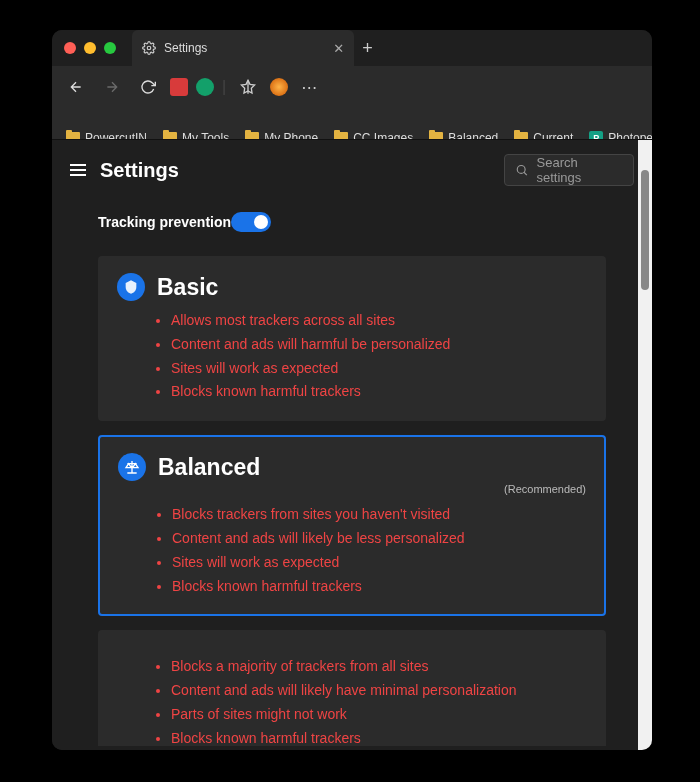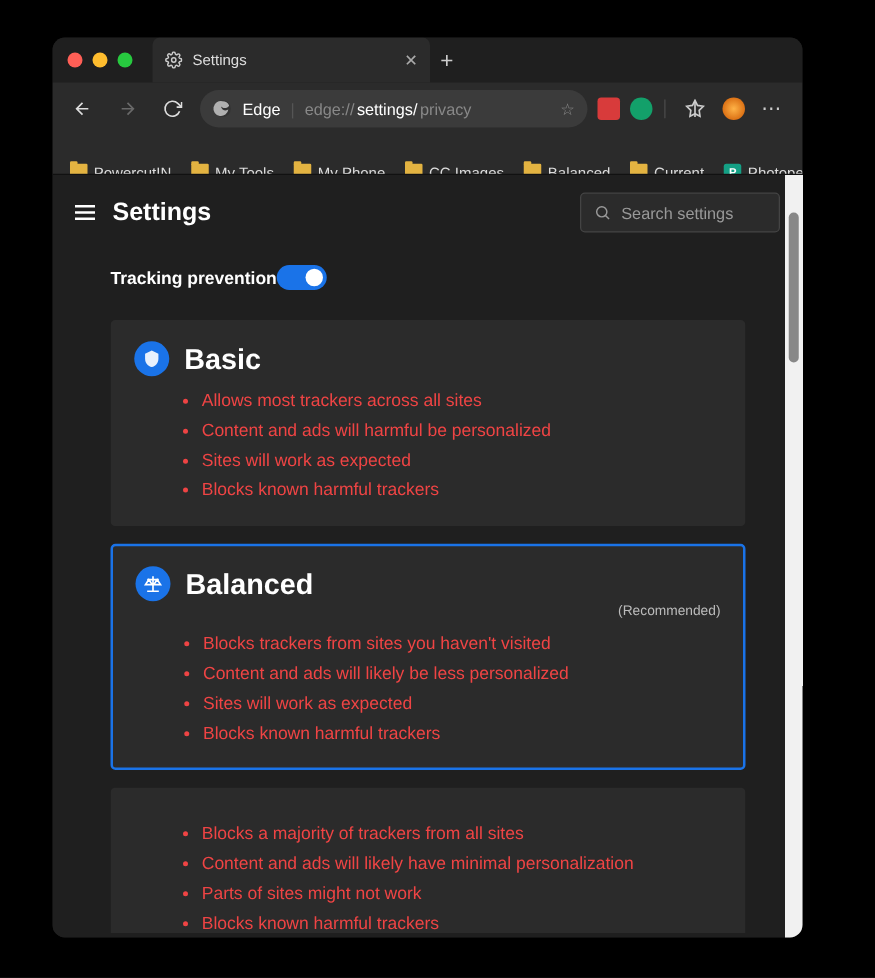--- a/index.html
+++ b/index.html
@@ -1,43 +1,43 @@
 <!DOCTYPE html>
 <html><head>
 <meta charset="utf-8">
 <style>
   * { margin: 0; padding: 0; box-sizing: border-box; font-family: -apple-system, BlinkMacSystemFont, "Segoe UI", sans-serif; }
   body { background: #000; width: 700px; height: 782px; overflow: hidden; }
-  .window { position: absolute; left: 42px; top: 30px; width: 600px; height: 720px; background: #1f1f1f; border-radius: 10px; overflow: hidden; box-shadow: 0 20px 60px rgba(0,0,0,.6); display:flex; flex-direction:column;}
+  .window { position: absolute; left: 52px; top: 30px; width: 600px; height: 720px; background: #1f1f1f; border-radius: 10px; overflow: hidden; box-shadow: 0 20px 60px rgba(0,0,0,.6); display:flex; flex-direction:column;}
   
   .titlebar { height: 36px; background: #1f1f1f; display: flex; align-items: center; padding: 0 12px; }
   .traffic { display:flex; gap:8px; }
   .dot { width:12px; height:12px; border-radius:50%; }
   .red{background:#ff5f56;} .yellow{background:#ffbd2e;} .green{background:#27c93f;}
   .tab { margin-left: 16px; height:36px; background:#2b2b2b; display:flex; align-items:center; gap:8px; padding:0 10px; border-radius:6px 6px 0 0; color:#ddd; font-size:12px;}
   .tab .closex{color:#aaa;font-size:13px;}
   .addtab{margin-left:8px;color:#ccc;font-size:18px;}
   
   .toolbar{height:42px;background:#2b2b2b;display:flex;align-items:center;padding:0 10px;gap:8px;}
   .tbtn{width:28px;height:28px;color:#ccc;display:flex;align-items:center;justify-content:center;border-radius:4px;}
   .addr{flex:1;height:30px;background:#3b3b3b;border-radius:15px;display:flex;align-items:center;padding:0 10px;gap:8px;color:#ccc;font-size:13px;}
   .addr .seg{color:#fff;} .addr .seg2{color:#888;}
   .ext{width:18px;height:18px;border-radius:3px;}
   .bookbar{height:32px;background:#2b2b2b;display:flex;align-items:center;padding:0 8px;gap:4px;overflow:hidden;font-size:12px;color:#ddd;border-bottom:1px solid #111;}
-  .bk{display:flex;gap:5px;padding:3px 6px;border-radius:4px;white-space:nowrap;margin-top:28px;}
+  .bk{display:flex;align-items:center;gap:5px;padding:3px 6px;border-radius:4px;white-space:nowrap;margin-top:28px;}
   .folder{width:14px;height:12px;background:#e3b341;border-radius:1px;position:relative;}
   .folder::before{content:"";position:absolute;top:-2px;left:0;width:6px;height:3px;background:#e3b341;border-radius:1px 1px 0 0;}
   
   .content{flex:1;background:#1f1f1f;overflow:hidden;position:relative;}
   .hdr{display:flex;align-items:center;justify-content:space-between;padding:14px 18px;}
   .hdr-left{display:flex;align-items:center;gap:14px;color:#fff;}
   .ham{display:flex;flex-direction:column;gap:3px;}
   .ham span{width:16px;height:2px;background:#fff;}
   .hdr h1{font-size:20px;font-weight:700;}
-  .search{width:160px;height:32px;background:#2b2b2b;border:1px solid #444;border-radius:4px;display:flex;align-items:center;gap:8px;padding:0 10px;color:#999;font-size:13px;}
+  .search{width:130px;height:32px;background:#2b2b2b;border:1px solid #444;border-radius:4px;display:flex;align-items:center;gap:8px;padding:0 10px;color:#999;font-size:13px;}
   .body{padding:0 46px 20px 46px;overflow-y:auto;height:calc(100% - 64px);}
   .section-h{display:flex;align-items:center;justify-content:flex-start;padding:12px 0;margin-bottom:12px;}
   .section-h .lbl{font-size:14px;font-weight:600;color:#fff;}
   .toggle{width:40px;height:20px;background:#1a73e8;border-radius:10px;position:relative;}
   .toggle::after{content:"";position:absolute;width:14px;height:14px;background:#fff;border-radius:50%;top:3px;right:3px;}
   .card{background:#2b2b2b;border-radius:4px;padding:16px 18px;margin-bottom:14px;border:1px solid transparent;}
   .card.selected{border:2px solid #1a73e8;background:#2b2b2b;}
   .card-h{display:flex;align-items:center;gap:12px;margin-bottom:4px;}
   .ci{width:28px;height:28px;background:#1a73e8;border-radius:50%;display:flex;align-items:center;justify-content:center;color:#fff;flex-shrink:0;}
   .ct{font-size:23px;font-weight:700;color:#fff;}
@@ -87,35 +87,20 @@
         <svg width="16" height="16" viewBox="0 0 24 24" fill="none" stroke="#ddd" stroke-width="2">
           <path d="M5 12h14M12 5l7 7-7 7"></path>
         </svg>
       </div>
     <div class="tbtn">
         <svg width="16" height="16" viewBox="0 0 24 24" fill="none" stroke="#ddd" stroke-width="2">
           <path d="M23 4v6h-6"></path>
           <path d="M20.49 15a9 9 0 1 1-2.12-9.36L23 10"></path>
         </svg>
       </div>
-    <div class="addr">
-      <span>
-          <svg width="16" height="16" viewBox="0 0 24 24">
-            <circle cx="12" cy="12" r="10" fill="#333"></circle>
-            <path d="M12 3a9 9 0 0 1 8 5c-2 4-8 4-10 1 1 5 6 6 9 4a9 9 0 1 1-7-10z" fill="#b0b0b0"></path>
-          </svg>
-        </span>
-      <span class="seg">Edge</span>
-      <span style="color:#555">|</span>
-      <span class="seg2">edge://</span>
-        <span class="seg" style="margin-left:-6px">settings/</span>
-        <span class="seg2" style="margin-left:-6px">privacy</span>
-      <span style="flex:1"></span>
-      <span style="color:#888">☆</span>
-    </div>
     <div class="ext" style="background:#d83b3b"></div>
     <div class="ext" style="background:#13a06a;border-radius:50%"></div>
     <span style="color:#444">|</span>
     <div class="tbtn">
         <svg width="16" height="16" viewBox="0 0 24 24" fill="none" stroke="#ccc" stroke-width="2">
           <path d="M12 2l3 6 7 1-5 5 1 7-6-3-6 3 1-7-5-5 7-1z"></path>
           <line x1="12" y1="2" x2="12" y2="22"></line>
         </svg>
       </div>
     <div class="ext" style="background:radial-gradient(circle,#ffb347,#cc5500);border-radius:50%;"></div>

